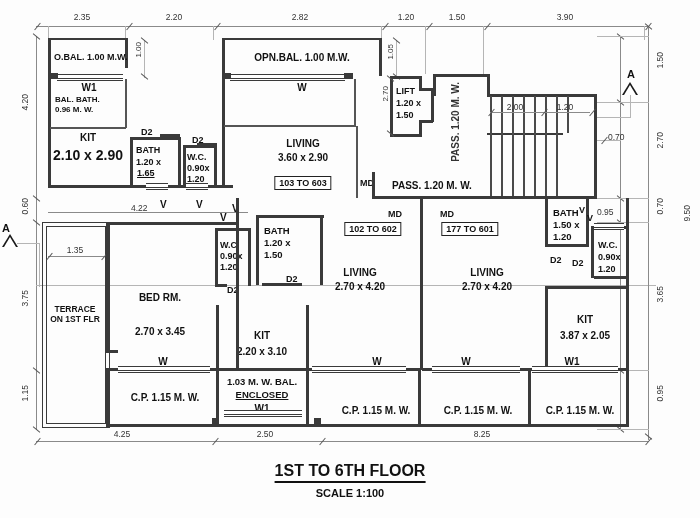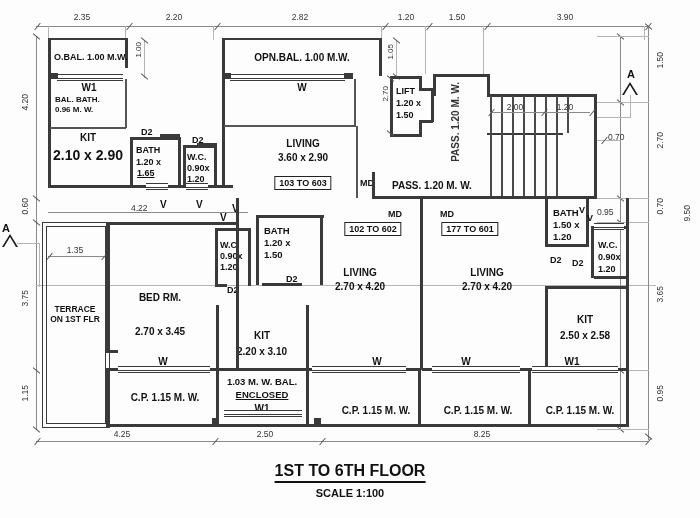--- a/index.html
+++ b/index.html
@@ -330,21 +330,21 @@
   <div class="wall" style="left:594px;top:276px;width:34px;height:2.5px;"></div>
   <div class="lbl" style="left:598px;top:240px;font-size:9px;">W.C.</div>
   <div class="lbl" style="left:598px;top:252px;font-size:9px;">0.90x</div>
   <div class="lbl" style="left:598px;top:264px;font-size:9px;">1.20</div>
   <div class="lbl" style="left:572px;top:258px;font-size:9px;">D2</div>
   <div class="win" style="left:594px;top:223px;width:30px;height:5px;"></div>
 
   <div class="wall" style="left:545px;top:286px;width:2.5px;height:84px;"></div>
   <div class="wall" style="left:545px;top:286px;width:84px;height:2.5px;"></div>
   <div class="lbl c" style="left:585px;top:314px;font-size:10px;">KIT</div>
-  <div class="lbl c" style="left:585px;top:330px;font-size:10px;">2.50 x 2.58</div>
+  <div class="lbl c" style="left:585px;top:330px;font-size:10px;">3.87 x 2.05</div>
 
   <div class="wall" style="left:216px;top:305px;width:2.5px;height:65px;"></div>
   <div class="wall" style="left:306px;top:305px;width:2.5px;height:65px;"></div>
   <div class="lbl c" style="left:262px;top:330px;font-size:10px;">KIT</div>
   <div class="lbl c" style="left:262px;top:346px;font-size:10px;">2.20 x 3.10</div>
 
   <div class="wall" style="left:218px;top:368px;width:90px;height:2.5px;"></div>
   <div class="lbl c" style="left:262px;top:377px;font-size:9.5px;">1.03 M. W. BAL.</div>
   <div class="lbl c" style="left:262px;top:390px;font-size:9.5px;text-decoration:underline;">ENCLOSED</div>
   <div class="lbl c" style="left:262px;top:403px;font-size:10px;">W1</div>

